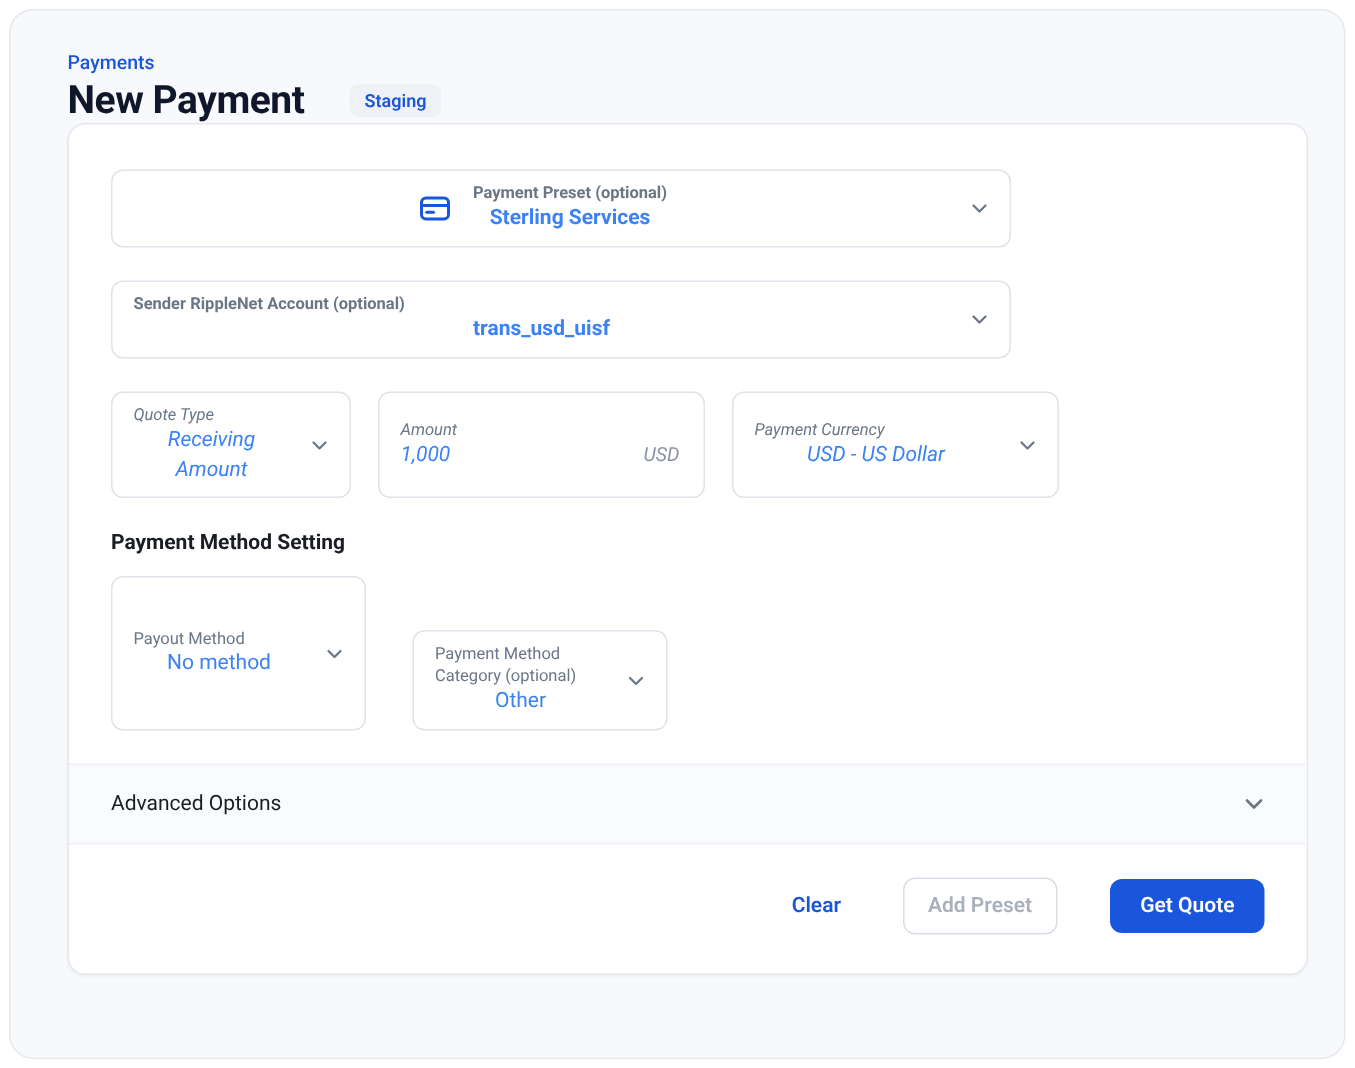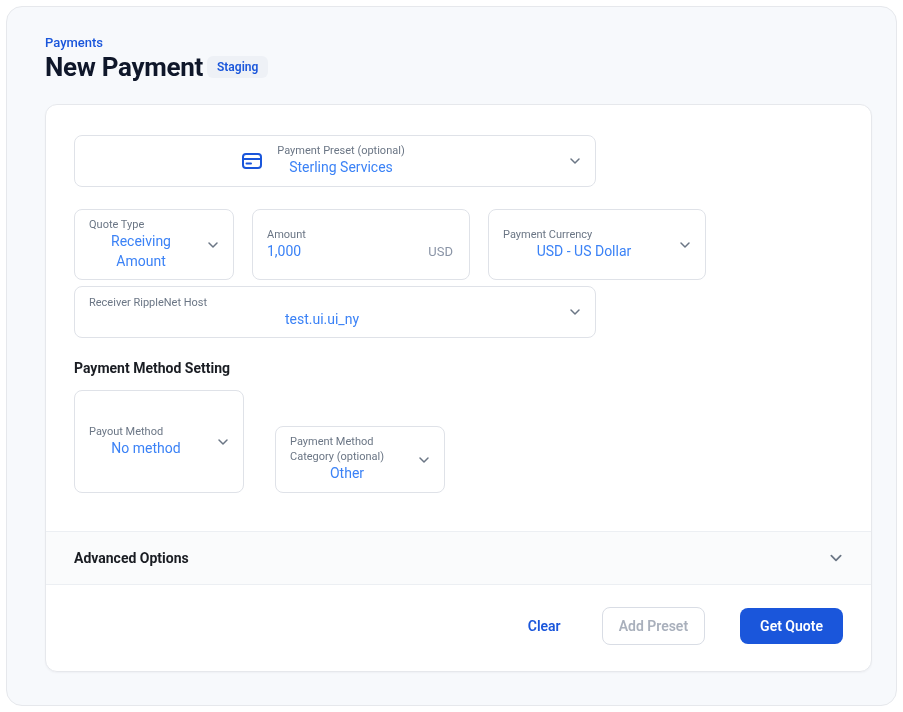--- a/index.html
+++ b/index.html
@@ -20,22 +20,21 @@
     }
     .breadcrumb {
       color: #1a56db;
       font-size: 13px;
       font-weight: 500;
       margin-bottom: 2px;
     }
     .header-row {
       display: flex;
       align-items: center;
-      gap: 4px;
-      margin-bottom: 22px;
+      gap: 30px;
     }
     .page-title {
       font-size: 26px;
       font-weight: 700;
       color: #0f172a;
       letter-spacing: -0.3px;
     }
     .staging-badge {
       background: #eef1f6;
       color: #1a56db;
@@ -96,44 +95,43 @@
     .chevron {
       position: absolute;
       right: 14px;
       top: 50%;
       transform: translateY(-50%);
       width: 12px;
       height: 12px;
       color: #6b7685;
     }
     .row { margin-bottom: 22px; }
-    .row-3 { display:flex; gap: 18px; margin-bottom: 6px; }
+    .row-3 { display:flex; gap: 18px; margin-bottom: 22px; font-style: italic; }
     .row-3 .field { flex: 0 0 auto; }
     .w-sm { width: 160px; }
     .w-md { width: 218px; }
     .w-md2 { width: 170px; }
-    .w-full { width: 522px; }
+    .w-full { width: 600px; font-weight: bold; }
     .section-label {
       font-size: 14px;
       font-weight: 700;
       color: #1a1d23;
       margin: 6px 0 14px 0;
     }
     .method-row { display:flex; gap: 31px; margin-bottom: 10px; }
     .advanced {
       display:flex;
       align-items:center;
       justify-content: space-between;
       padding: 18px 28px;
       background: #fafbfc;
       border-top: 1px solid #eceff3;
       font-size: 14px;
-      font-weight: 700;
+      font-weight: 400;
       color: #1a1d23;
-      margin-top: 16px;
     }
     .footer {
       display:flex;
       justify-content: flex-end;
       align-items:center;
       gap: 35px;
       padding: 22px 28px 26px 28px;
       border-top: 1px solid #eceff3;
     }
     .btn-clear {
@@ -195,20 +193,29 @@
           <div class="field-text-col">
             <span class="field-label">Payment Preset (optional)</span>
             <span class="field-value">Sterling Services</span>
           </div>
           <svg class="chevron" viewBox="0 0 12 12">
               <path d="M2 4l4 4 4-4" stroke="currentColor" stroke-width="1.5" fill="none" stroke-linecap="round" stroke-linejoin="round"></path>
             </svg>
         </div>
       </div>
 
+      <div class="row">
+        <div class="field w-full">
+          <span class="field-label">Sender RippleNet Account (optional)</span>
+          <span class="field-value">trans_usd_uisf</span>
+          <svg class="chevron" viewBox="0 0 12 12">
+              <path d="M2 4l4 4 4-4" stroke="currentColor" stroke-width="1.5" fill="none" stroke-linecap="round" stroke-linejoin="round"></path>
+            </svg>
+        </div>
+      </div>
 
       <div class="row-3">
         <div class="field w-sm">
           <span class="field-label">Quote Type</span>
           <span class="field-value">Receiving Amount</span>
           <svg class="chevron" viewBox="0 0 12 12">
               <path d="M2 4l4 4 4-4" stroke="currentColor" stroke-width="1.5" fill="none" stroke-linecap="round" stroke-linejoin="round"></path>
             </svg>
         </div>
         <div class="field w-md" style="padding-right:16px;">
@@ -220,29 +227,20 @@
         </div>
         <div class="field w-md">
           <span class="field-label">Payment Currency</span>
           <span class="field-value">USD - US Dollar</span>
           <svg class="chevron" viewBox="0 0 12 12">
               <path d="M2 4l4 4 4-4" stroke="currentColor" stroke-width="1.5" fill="none" stroke-linecap="round" stroke-linejoin="round"></path>
             </svg>
         </div>
       </div>
 
-      <div class="row">
-        <div class="field w-full">
-          <span class="field-label">Receiver RippleNet Host</span>
-          <span class="field-value">test.ui.ui_ny</span>
-          <svg class="chevron" viewBox="0 0 12 12">
-              <path d="M2 4l4 4 4-4" stroke="currentColor" stroke-width="1.5" fill="none" stroke-linecap="round" stroke-linejoin="round"></path>
-            </svg>
-        </div>
-      </div>
 
       <div class="section-label">Payment Method Setting</div>
 
       <div class="method-row">
         <div class="field w-md2">
           <span class="field-label">Payout Method</span>
           <span class="field-value">No method</span>
           <svg class="chevron" viewBox="0 0 12 12">
               <path d="M2 4l4 4 4-4" stroke="currentColor" stroke-width="1.5" fill="none" stroke-linecap="round" stroke-linejoin="round"></path>
             </svg>

